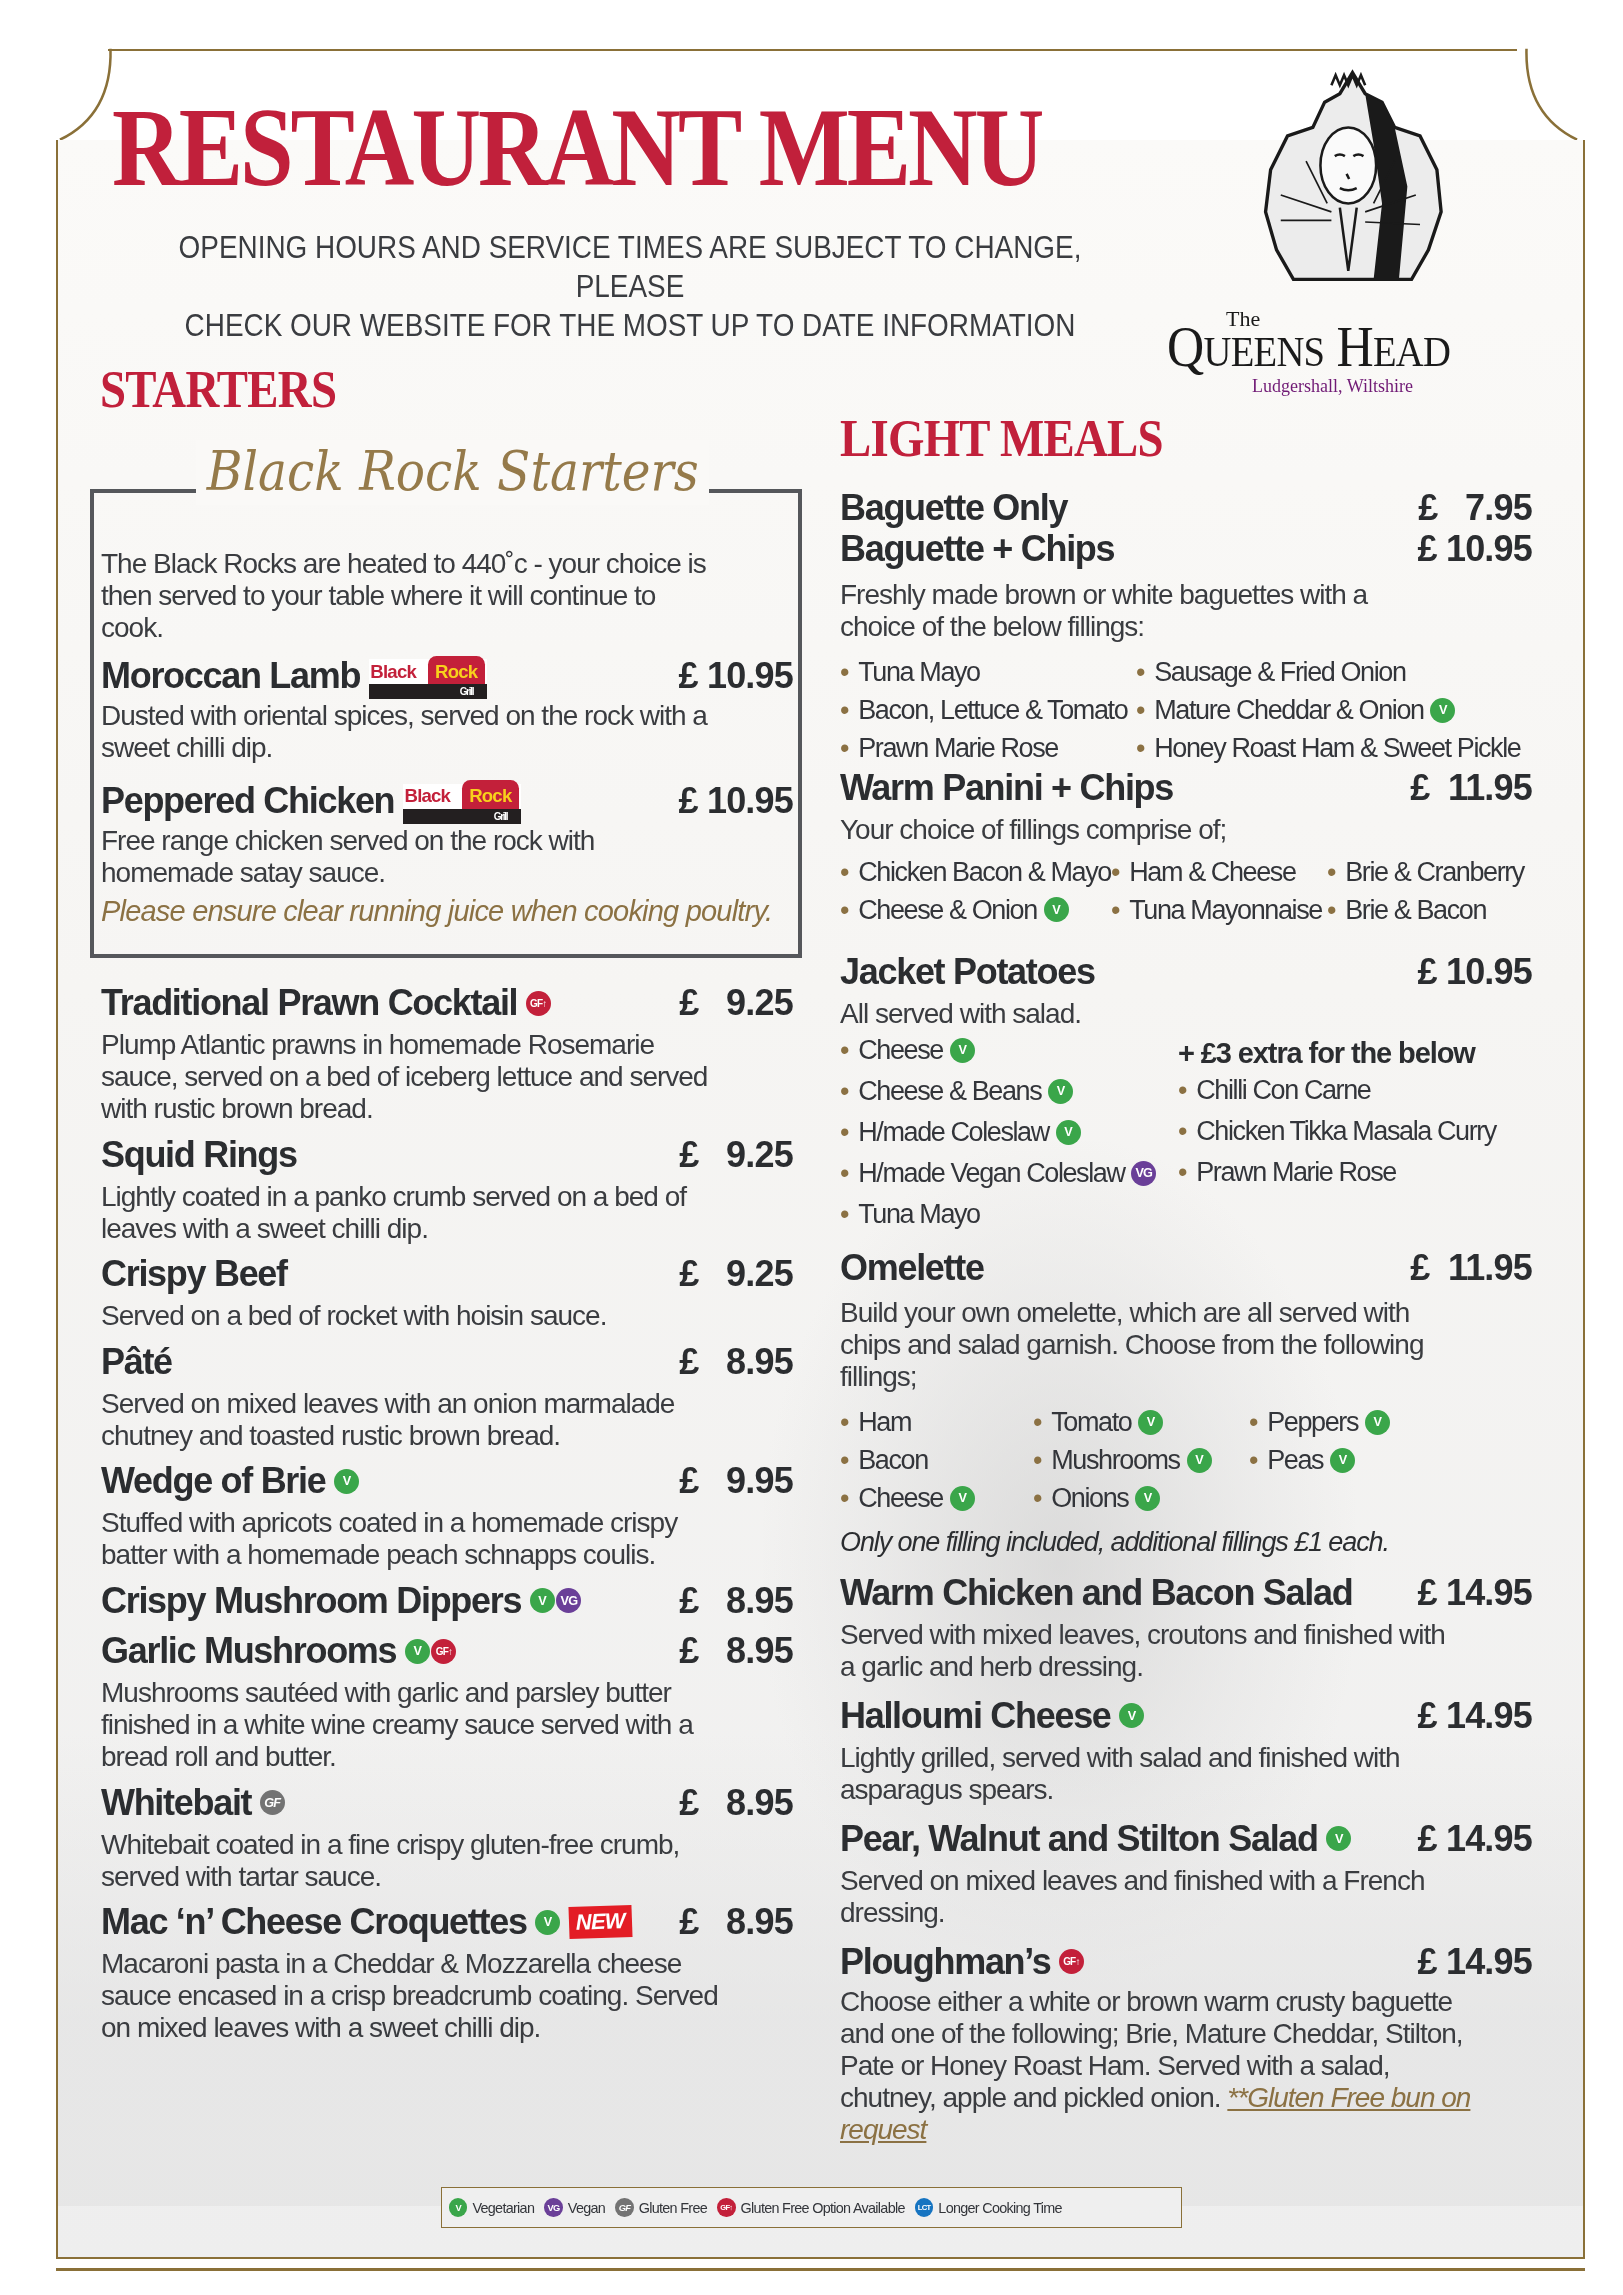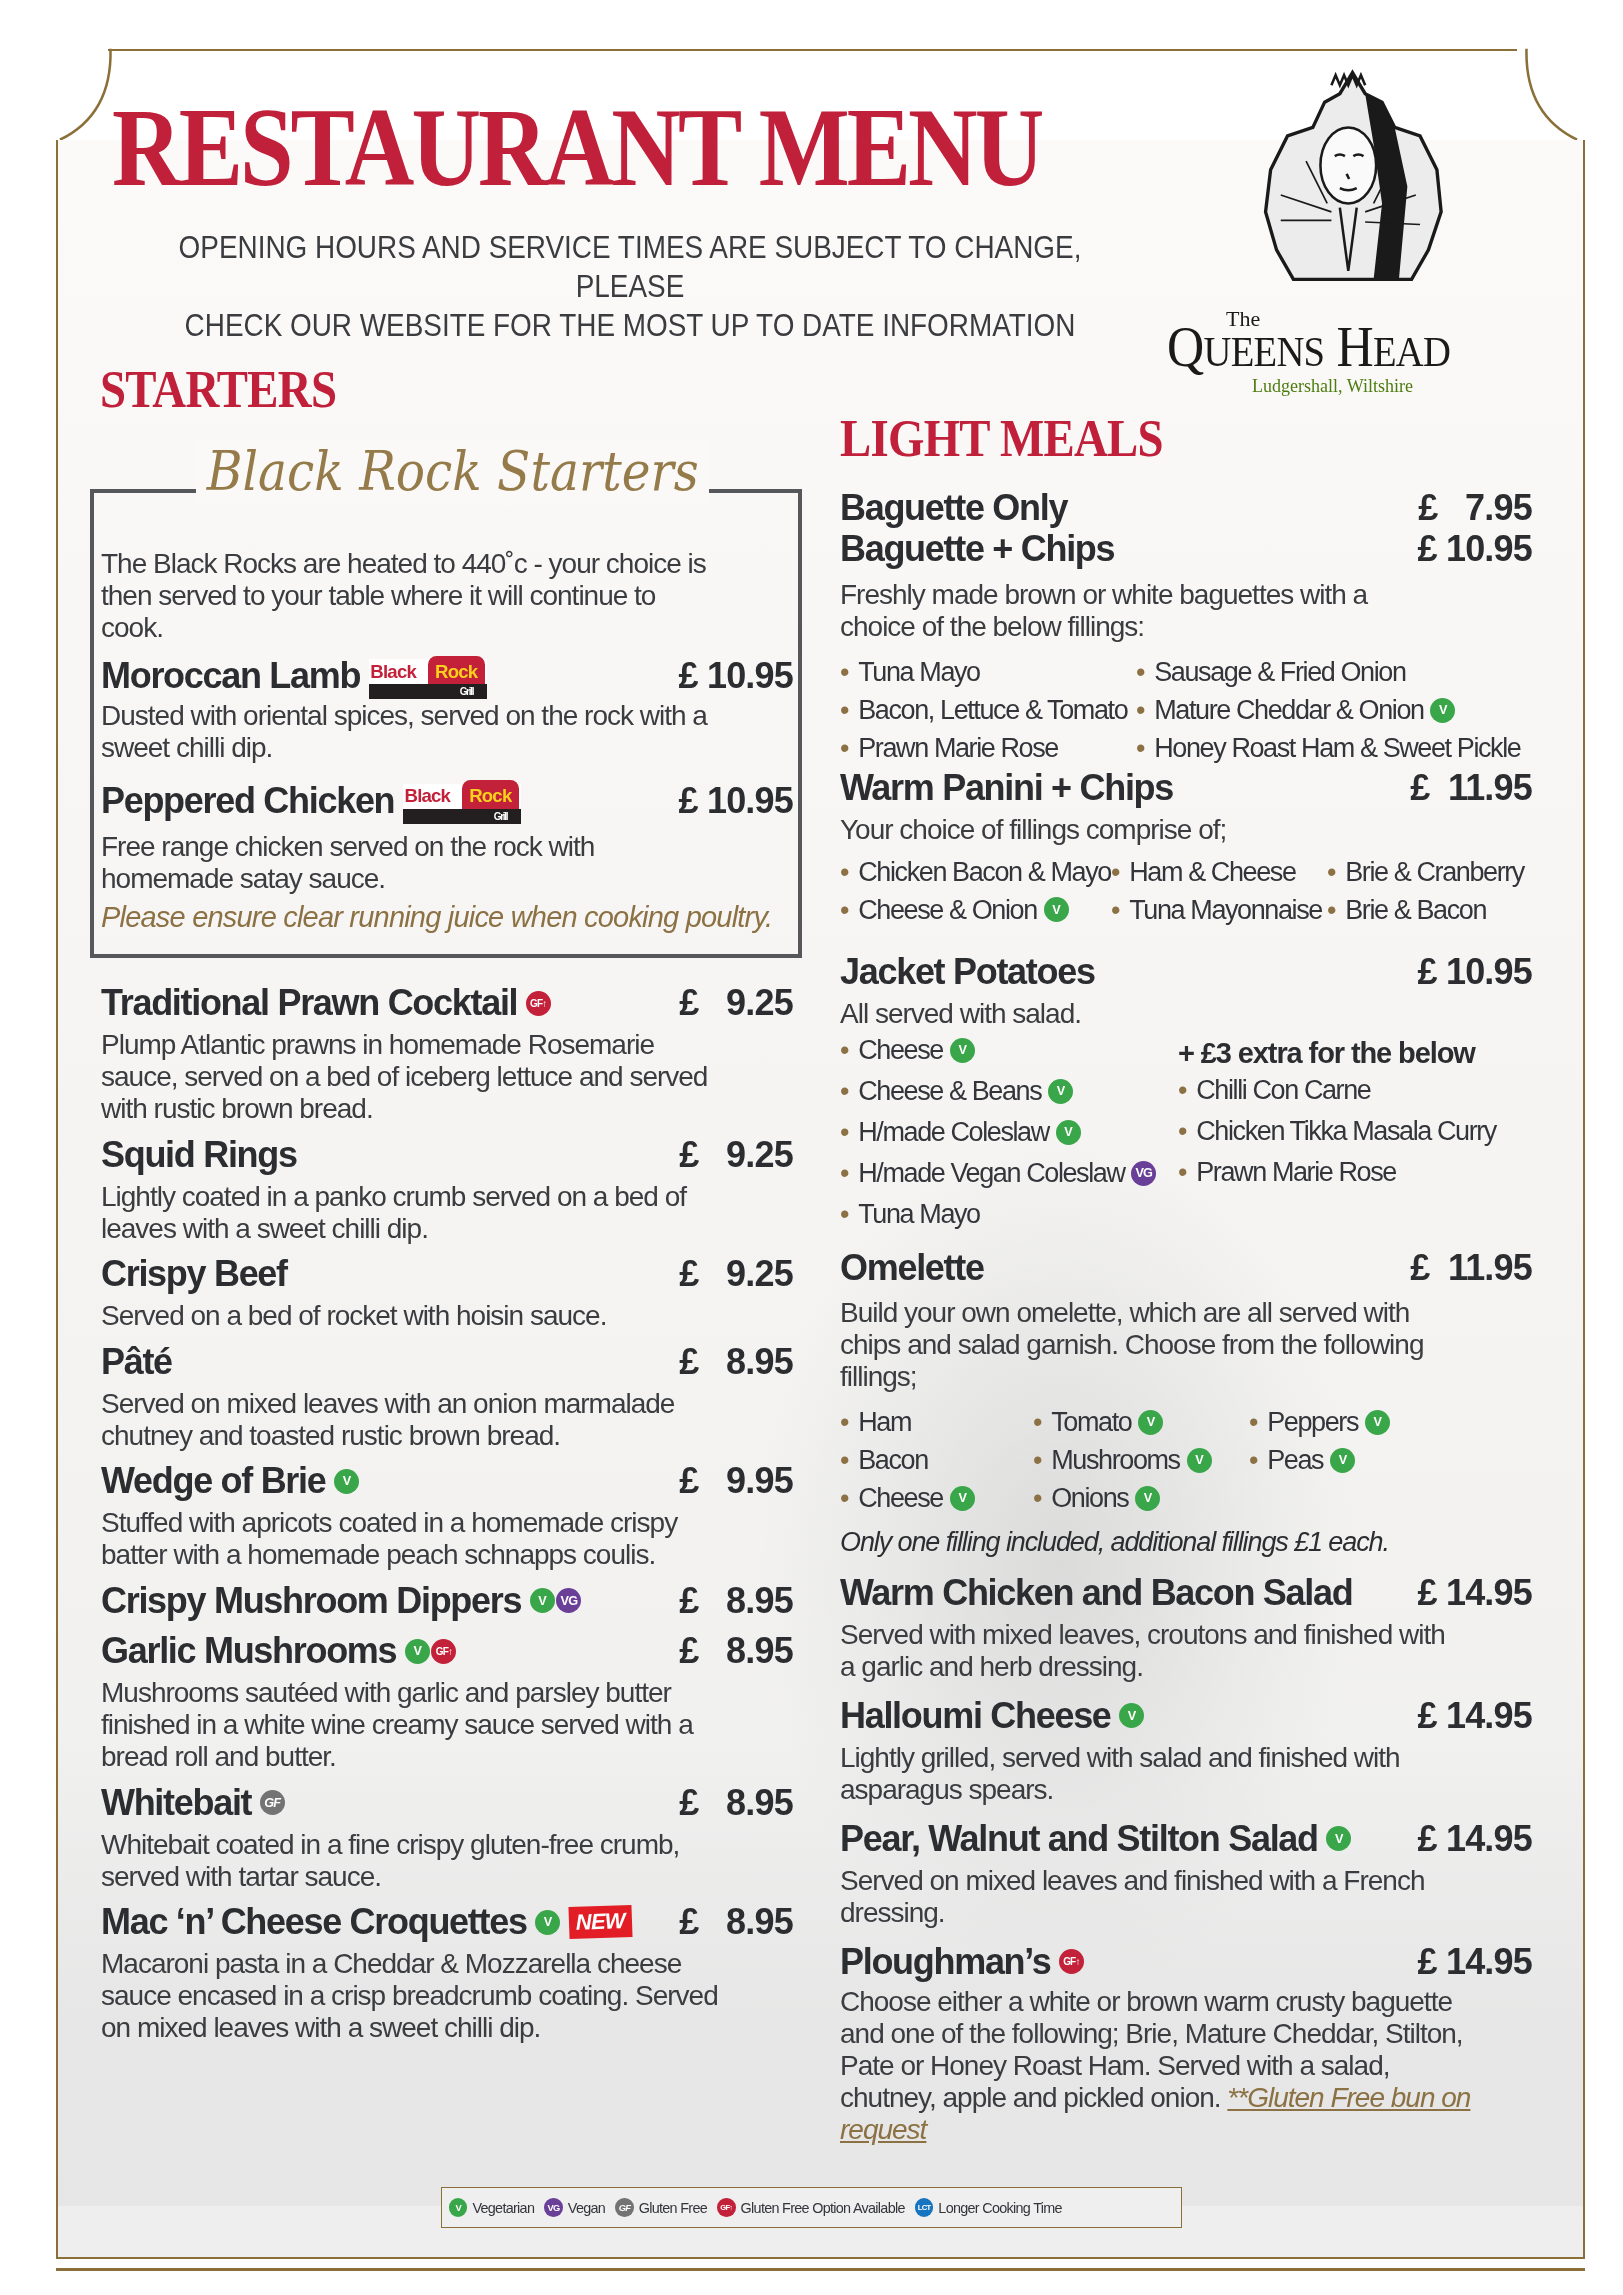--- a/index.html
+++ b/index.html
@@ -16,21 +16,21 @@
 
   .title { position:absolute; left:112px; top:91px; font-family:"Liberation Serif", serif; font-weight:bold;
            font-size:112px; letter-spacing:-3.4px; color:#c1203b; transform:scaleX(0.86); transform-origin:left top; white-space:nowrap; line-height:1; }
   .notice { position:absolute; left:110px; top:228px; width:1040px; text-align:center; font-size:31px; color:#3a3c40;
             line-height:39px; transform:scaleX(0.9); transform-origin:center top; letter-spacing:0px; }
   .logo { position:absolute; left:1167px; top:68px; width:364px; height:330px; }
   .logo .portrait { position:absolute; left:80px; top:0; width:211px; height:216px; }
   .logo .the { position:absolute; left:59px; top:238px; font-family:"Liberation Serif", serif; font-size:22px; color:#1a1a1a; }
   .logo .qh { position:absolute; left:0; top:247px; font-family:"Liberation Serif", serif; font-size:56px; color:#1a1a1a; white-space:nowrap; letter-spacing:-0.8px; transform:scaleX(0.92); transform-origin:left top; }
   .logo .qh small { font-size:42px; }
-  .logo .town { position:absolute; left:85px; top:308px; font-family:"Liberation Serif", serif; font-size:18px; color:#4d7c0f; }
+  .logo .town { position:absolute; left:85px; top:308px; font-family:"Liberation Serif", serif; font-size:18px; color:#701a75; }
 
   .section-h { position:absolute; font-family:"Liberation Serif", serif; font-weight:bold; font-size:52px; color:#c1203b; letter-spacing:-0.8px; line-height:1; transform:scaleX(0.9); transform-origin:left top; white-space:nowrap; }
 
   .rockbox { position:absolute; left:90px; top:489px; width:712px; height:469px; border:4.2px solid #55575b; box-sizing:border-box; }
   .rock-script { position:absolute; left:196px; top:440px; padding:0 12px; background:#faf9f7; font-family:"DejaVu Serif", serif; font-style:italic;
                  font-size:54px; color:#957a4a; white-space:nowrap; line-height:1.2; transform:scaleX(0.9); transform-origin:left top; }
 
   .col { position:absolute; }
   .item { position:relative; }
   .row { display:flex; align-items:center; justify-content:space-between; }
@@ -127,21 +127,21 @@
           <span>Peppered Chicken</span>
         <span class="brg">
             <span class="flame"></span>
             <span class="black">Black</span>
             <span class="rock">Rock</span>
             <span class="bar">Grill</span>
           </span>
       </div>
       <div class="price">£ 10.95</div>
     </div>
-    <div class="desc" style="width:541px;margin-top:8px">Free range chicken served on the rock with homemade satay sauce.</div>
+    <div class="desc" style="width:541px;margin-top:2px">Free range chicken served on the rock with homemade satay sauce.</div>
   </div>
   <div class="note" style="margin-top:6.8px">Please ensure clear running juice when cooking poultry.</div>
 </div>
 
 <div class="col" style="left:101px;top:982px;width:692px">
   <div class="item">
     <div class="row">
         <div class="name">
           <span>Traditional Prawn Cocktail</span>
           <span class="badge gfo">GF↑</span>

